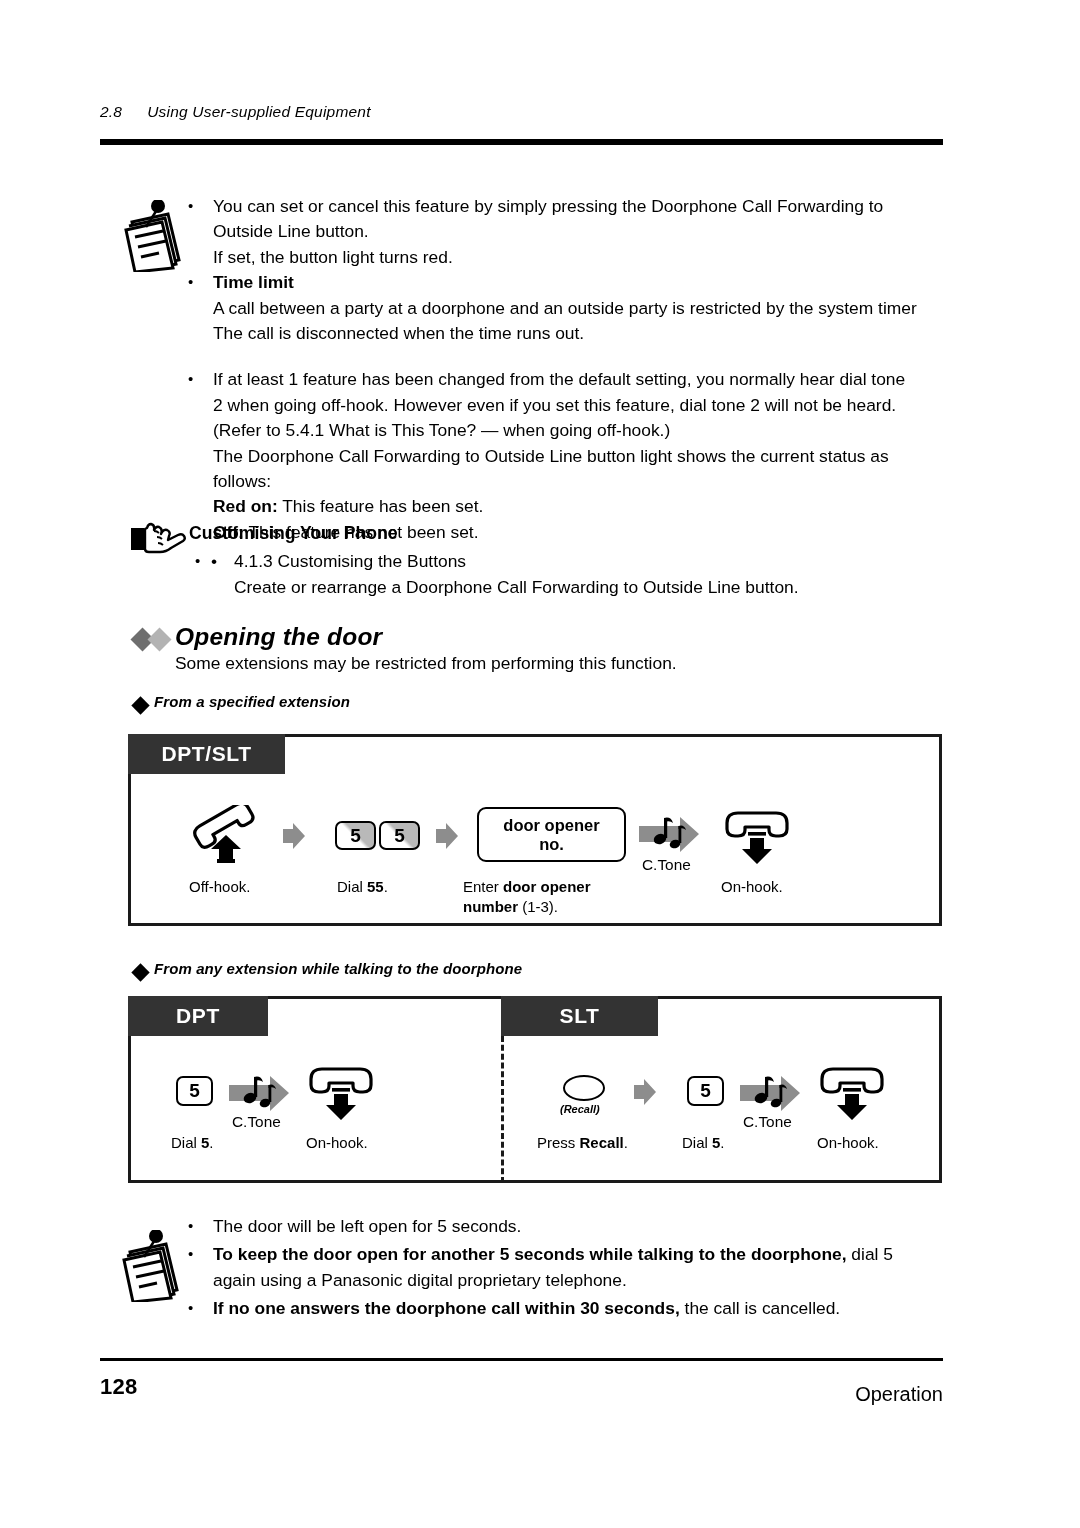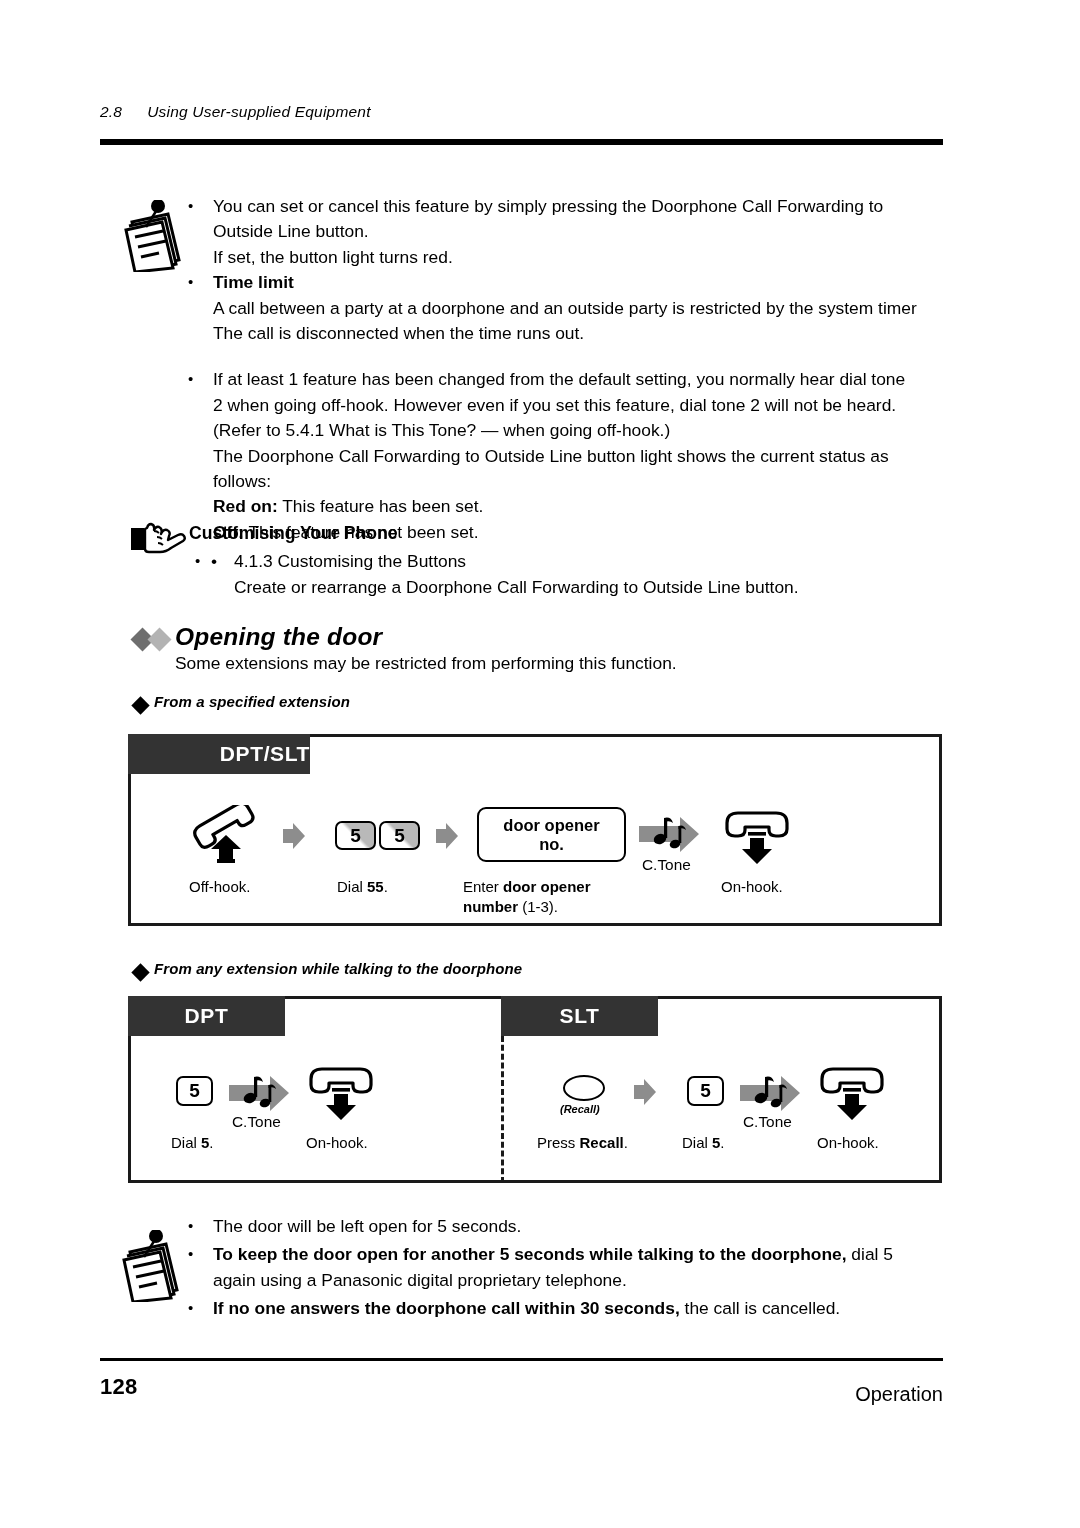--- a/index.html
+++ b/index.html
@@ -285,21 +285,21 @@
 
   <div class="dia dia-1"></div>
   <div class="dia dia-2"></div>
   <div class="h-open">Opening the door</div>
   <div class="sub-text" style="left:175px; top:653px;">Some extensions may be restricted from performing this function.</div>
 
   <div class="dia-sm" style="left:134px; top:699px;"></div>
   <div class="h-sub" style="left:154px; top:693px;">From a specified extension</div>
 
   <div class="dbox" style="left:128px; top:734px; width:814px; height:192px;">
-    <div class="tab" style="left:-3px; top:-3px; width:182px; height:40px;justify-content:flex-end;">
+    <div class="tab" style="left:-3px; top:-3px; width:157px; height:40px;">
       <span>DPT/SLT</span>
     </div>
 
     <div class="step" style="left:58px; top:68px;">
       <svg width="76" height="58" viewBox="0 0 76 58">
         <g transform="rotate(-30 38 26)">
           <path d="M8 16 Q8 8 17 8 L59 8 Q68 8 68 16 L68 24 Q68 30 61 30 L58 30
                    Q52 30 52 25 L52 22 L24 22 L24 25 Q24 30 18 30 L15 30 Q8 30 8 24 Z" fill="#fff" stroke="#000" stroke-width="3.2" stroke-linejoin="round"></path>
         </g>
         <path d="M30 56 L30 44 L22 44 L37 30 L52 44 L44 44 L44 56 Z" fill="#000"></path>
@@ -365,21 +365,21 @@
     </div>
     <div class="cap" style="left:590px; top:140px;">
       <span>On-hook.</span>
     </div>
   </div>
 
   <div class="dia-sm" style="left:134px; top:966px;"></div>
   <div class="h-sub" style="left:154px; top:960px;">From any extension while talking to the doorphone</div>
 
   <div class="dbox" style="left:128px; top:996px; width:814px; height:187px;">
-    <div class="tab" style="left:-3px; top:-3px; width:157px; height:40px;">
+    <div class="tab" style="left:-3px; top:-3px; width:140px; height:40px;">
       <span>DPT</span>
     </div>
     <div class="tab" style="left:370px; top:-3px; width:157px; height:40px;">
       <span>SLT</span>
     </div>
     <div class="divider-dash" style="left:370px; top:37px; height:147px;"></div>
 
     <div class="key" style="left:45px; top:77px; width:37px; height:30px;">
       <span>5</span>
     </div>

